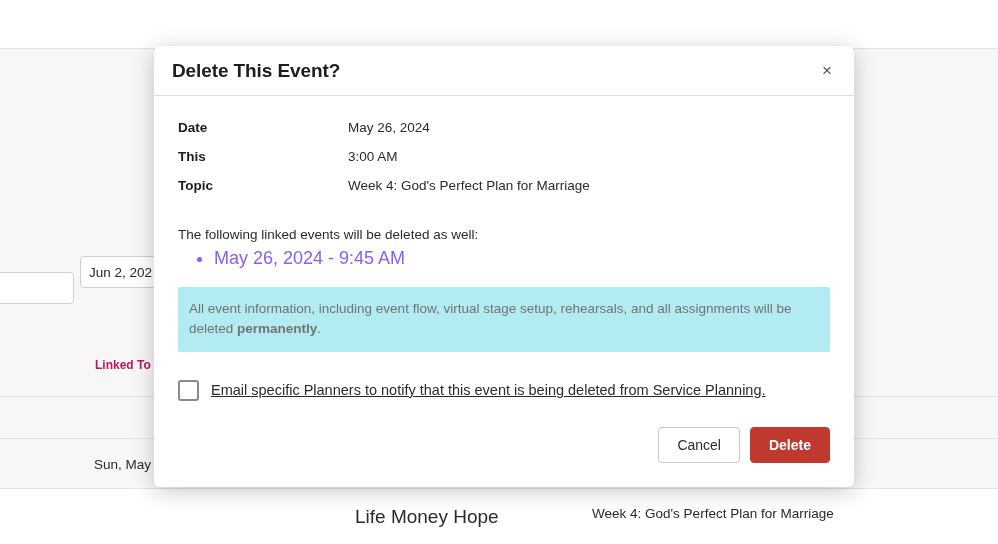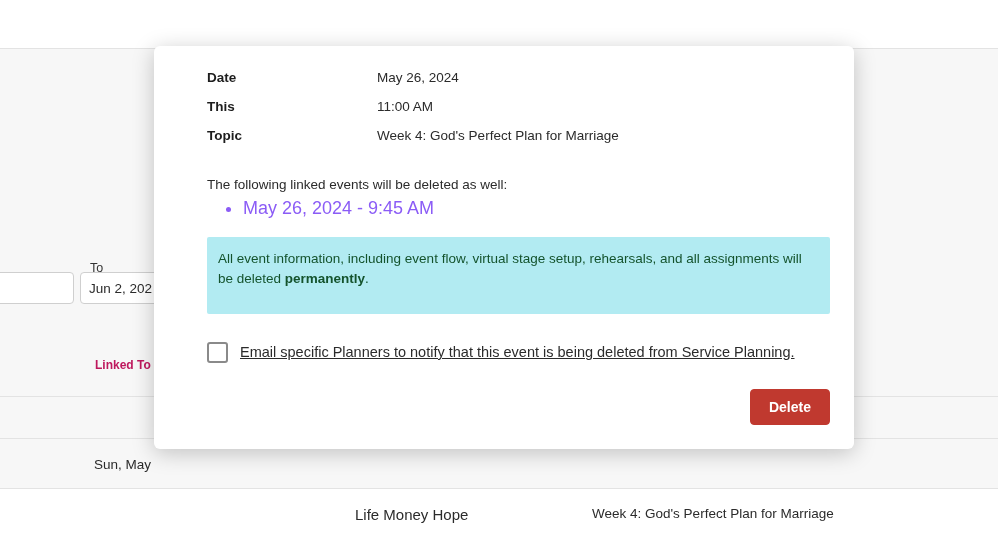--- a/index.html
+++ b/index.html
@@ -78,21 +78,21 @@
     font-size: 13.5px;
     color: #2b2b2b;
   }
   #field-from {
     left: -46px;
     top: 272px;
     width: 120px;
   }
   #field-to {
     left: 80px;
-    top: 272px;
+    top: 256px;
     width: 118px;
   }
   .bg-label {
     position: absolute;
     font-size: 12.5px;
     color: #333333;
   }
   #label-to {
     left: 90px;
     top: 261px;
@@ -106,21 +106,21 @@
   }
   #row-date {
     left: 94px;
     top: 457px;
     font-size: 13.5px;
     color: #2b2b2b;
   }
   #cell-life-money-hope {
     left: 355px;
     top: 506px;
-    font-size: 15px;
+    font-size: 19px;
     color: #2b2b2b;
   }
   #cell-week4 {
     left: 592px;
     top: 506px;
     font-size: 13.5px;
     color: #2b2b2b;
   }
 
   
@@ -163,21 +163,20 @@
     line-height: 1;
     color: #555555;
     background: transparent;
     border: none;
     cursor: pointer;
     padding: 0;
     font-family: "Liberation Sans", sans-serif;
   }
   .modal-body {
     padding: 24px 24px 0 24px;
-    margin-left: 29px;
   }
 
   
   .detail-row {
     display: flex;
     margin-bottom: 14px;
   }
   .detail-label {
     width: 170px;
     font-size: 13.5px;
@@ -200,22 +199,22 @@
   }
   ul.linked-list li {
     font-size: 18px;
     color: #8b5cf6;
     margin-bottom: 2px;
   }
 
   .warning-box {
     margin-top: 18px;
     background: #b2ebf2;
-    color: #14532d;
-    padding: 12px 12px 24px 11px;
+    color: #737373;
+    padding: 12px 12px 12px 11px;
     font-size: 13.5px;
     line-height: 1.5;
     border-radius: 2px;
   }
   .warning-box b {
     font-weight: bold;
   }
 
   .checkbox-row {
     display: flex;
@@ -286,31 +285,35 @@
 
   <div class="bg-label" id="row-date">Sun, May</div>
 
   <div class="bg-label" id="cell-life-money-hope">Life Money Hope</div>
 
   <div class="bg-label" id="cell-week4">Week 4: God's Perfect Plan for Marriage</div>
 </div>
 
 <div id="modal-dialog">
 
+  <div class="modal-header">
+    <div class="modal-title">Delete This Event?</div>
+    <button class="modal-close">×</button>
+  </div>
 
   <div class="modal-body">
 
     <div class="detail-row">
       <div class="detail-label">Date</div>
       <div class="detail-value">May 26, 2024</div>
     </div>
 
     <div class="detail-row">
       <div class="detail-label">This</div>
-      <div class="detail-value">11:00 AM</div>
+      <div class="detail-value">3:00 AM</div>
     </div>
 
     <div class="detail-row">
       <div class="detail-label">Topic</div>
       <div class="detail-value">Week 4: God's Perfect Plan for Marriage</div>
     </div>
 
     <div class="linked-intro">The following linked events will be deleted as well:</div>
 
     <ul class="linked-list">
@@ -322,16 +325,17 @@
     </div>
 
     <div class="checkbox-row">
       <div class="checkbox-box"></div>
       <div class="checkbox-label">Email specific Planners to notify that this event is being deleted from Service Planning.</div>
     </div>
 
   </div>
 
   <div class="modal-footer">
+    <button class="btn btn-cancel">Cancel</button>
     <button class="btn btn-delete">Delete</button>
   </div>
 
 </div>
 
 </body></html>

